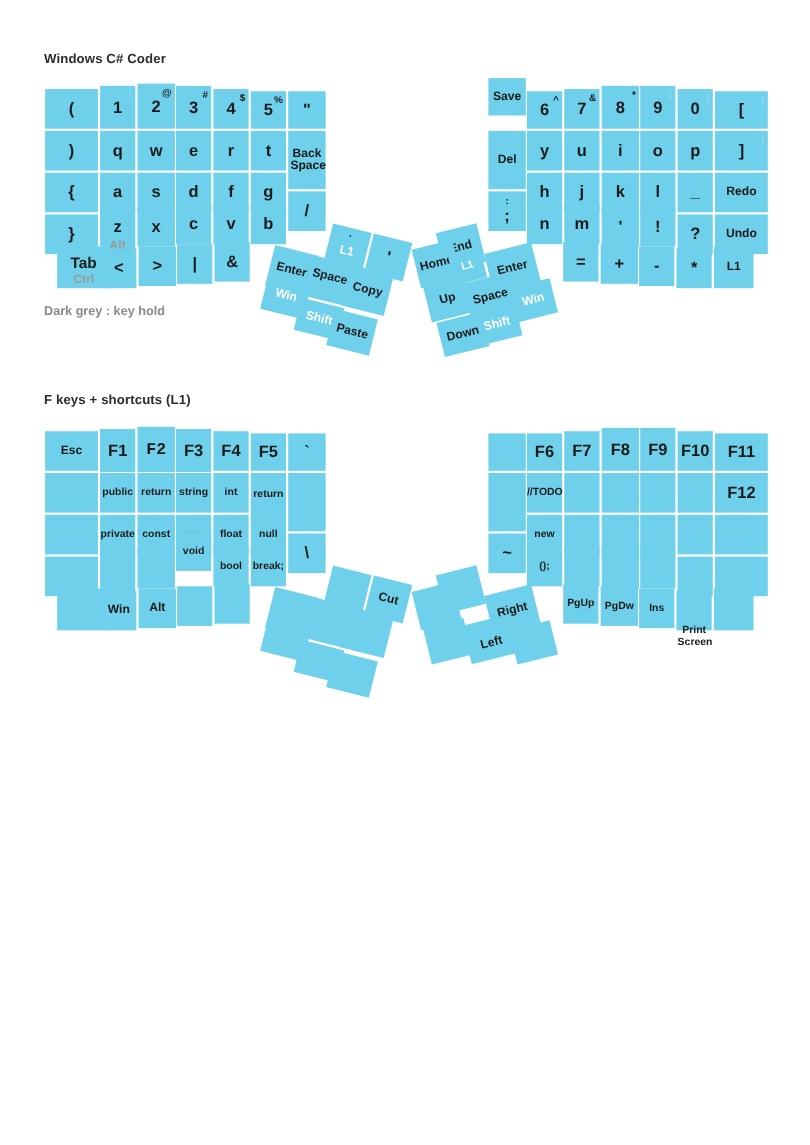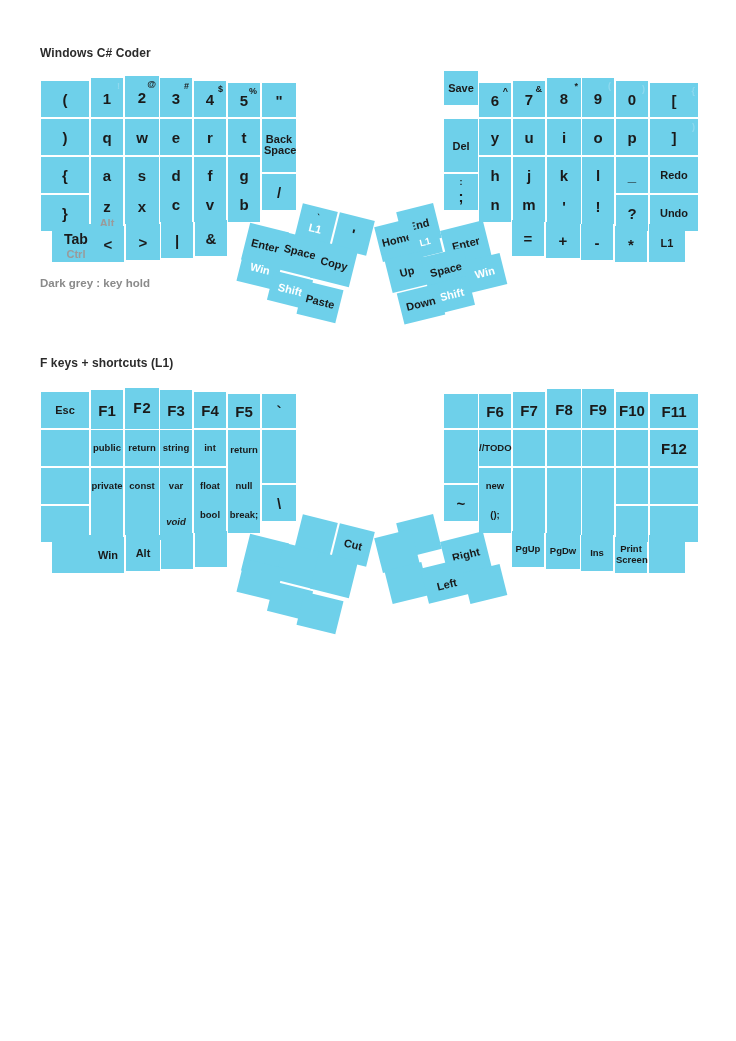--- a/index.html
+++ b/index.html
@@ -395,21 +395,21 @@
   <div class="key" style="left:228px;top:468px;width:32px;height:36px;">
     <div class="main c xs">null</div>
   </div>
   <div class="key" style="left:262px;top:485px;width:34px;height:36px;">
     <div class="main c">\</div>
   </div>
 
   <div class="key" style="left:41px;top:506px;width:48px;height:36px;"></div>
   <div class="key" style="left:91px;top:499px;width:32px;height:43px;"></div>
   <div class="key" style="left:125px;top:499px;width:34px;height:36px;"></div>
-  <div class="key" style="left:160px;top:504px;width:32px;height:36px;font-style:italic;">
+  <div class="key" style="left:160px;top:483px;width:32px;height:36px;">
     <div class="main c xs">void</div>
   </div>
   <div class="key" style="left:194px;top:497px;width:32px;height:36px;">
     <div class="main c xs">bool</div>
   </div>
   <div class="key" style="left:228px;top:497px;width:32px;height:36px;">
     <div class="main c xs">break;</div>
   </div>
 
   <div class="key" style="left:52px;top:535px;width:48px;height:38px;"></div>
@@ -493,21 +493,21 @@
   <div class="key" style="left:512px;top:531px;width:32px;height:36px;">
     <div class="main c xs">PgUp</div>
   </div>
   <div class="key" style="left:546px;top:533px;width:34px;height:36px;">
     <div class="main c xs">PgDw</div>
   </div>
   <div class="key" style="left:581px;top:535px;width:32px;height:36px;">
     <div class="main c xs">Ins</div>
   </div>
   <div class="key" style="left:615px;top:537px;width:32px;height:36px;">
-    <div class="main c xs two" style="white-space:normal;padding:0 1px;line-height:1.15;">Print Screen</div>
+    <div class="main c xs two" style="white-space:normal;padding:0 1px;line-height:1.15;margin-top:24px;">Print Screen</div>
   </div>
   <div class="key" style="left:649px;top:535px;width:36px;height:38px;"></div>
 </div>
 
 <div>
   <div class="key thumb" style="left:400px;top:518px;width:38px;height:36px;transform:rotate(-14deg);"></div>
   <div class="key thumb" style="left:378px;top:533px;width:38px;height:36px;transform:rotate(-14deg);"></div>
   <div class="key thumb" style="left:444px;top:536px;width:44px;height:38px;transform:rotate(-14deg);">
     <div class="main c sm">Right</div>
   </div>

